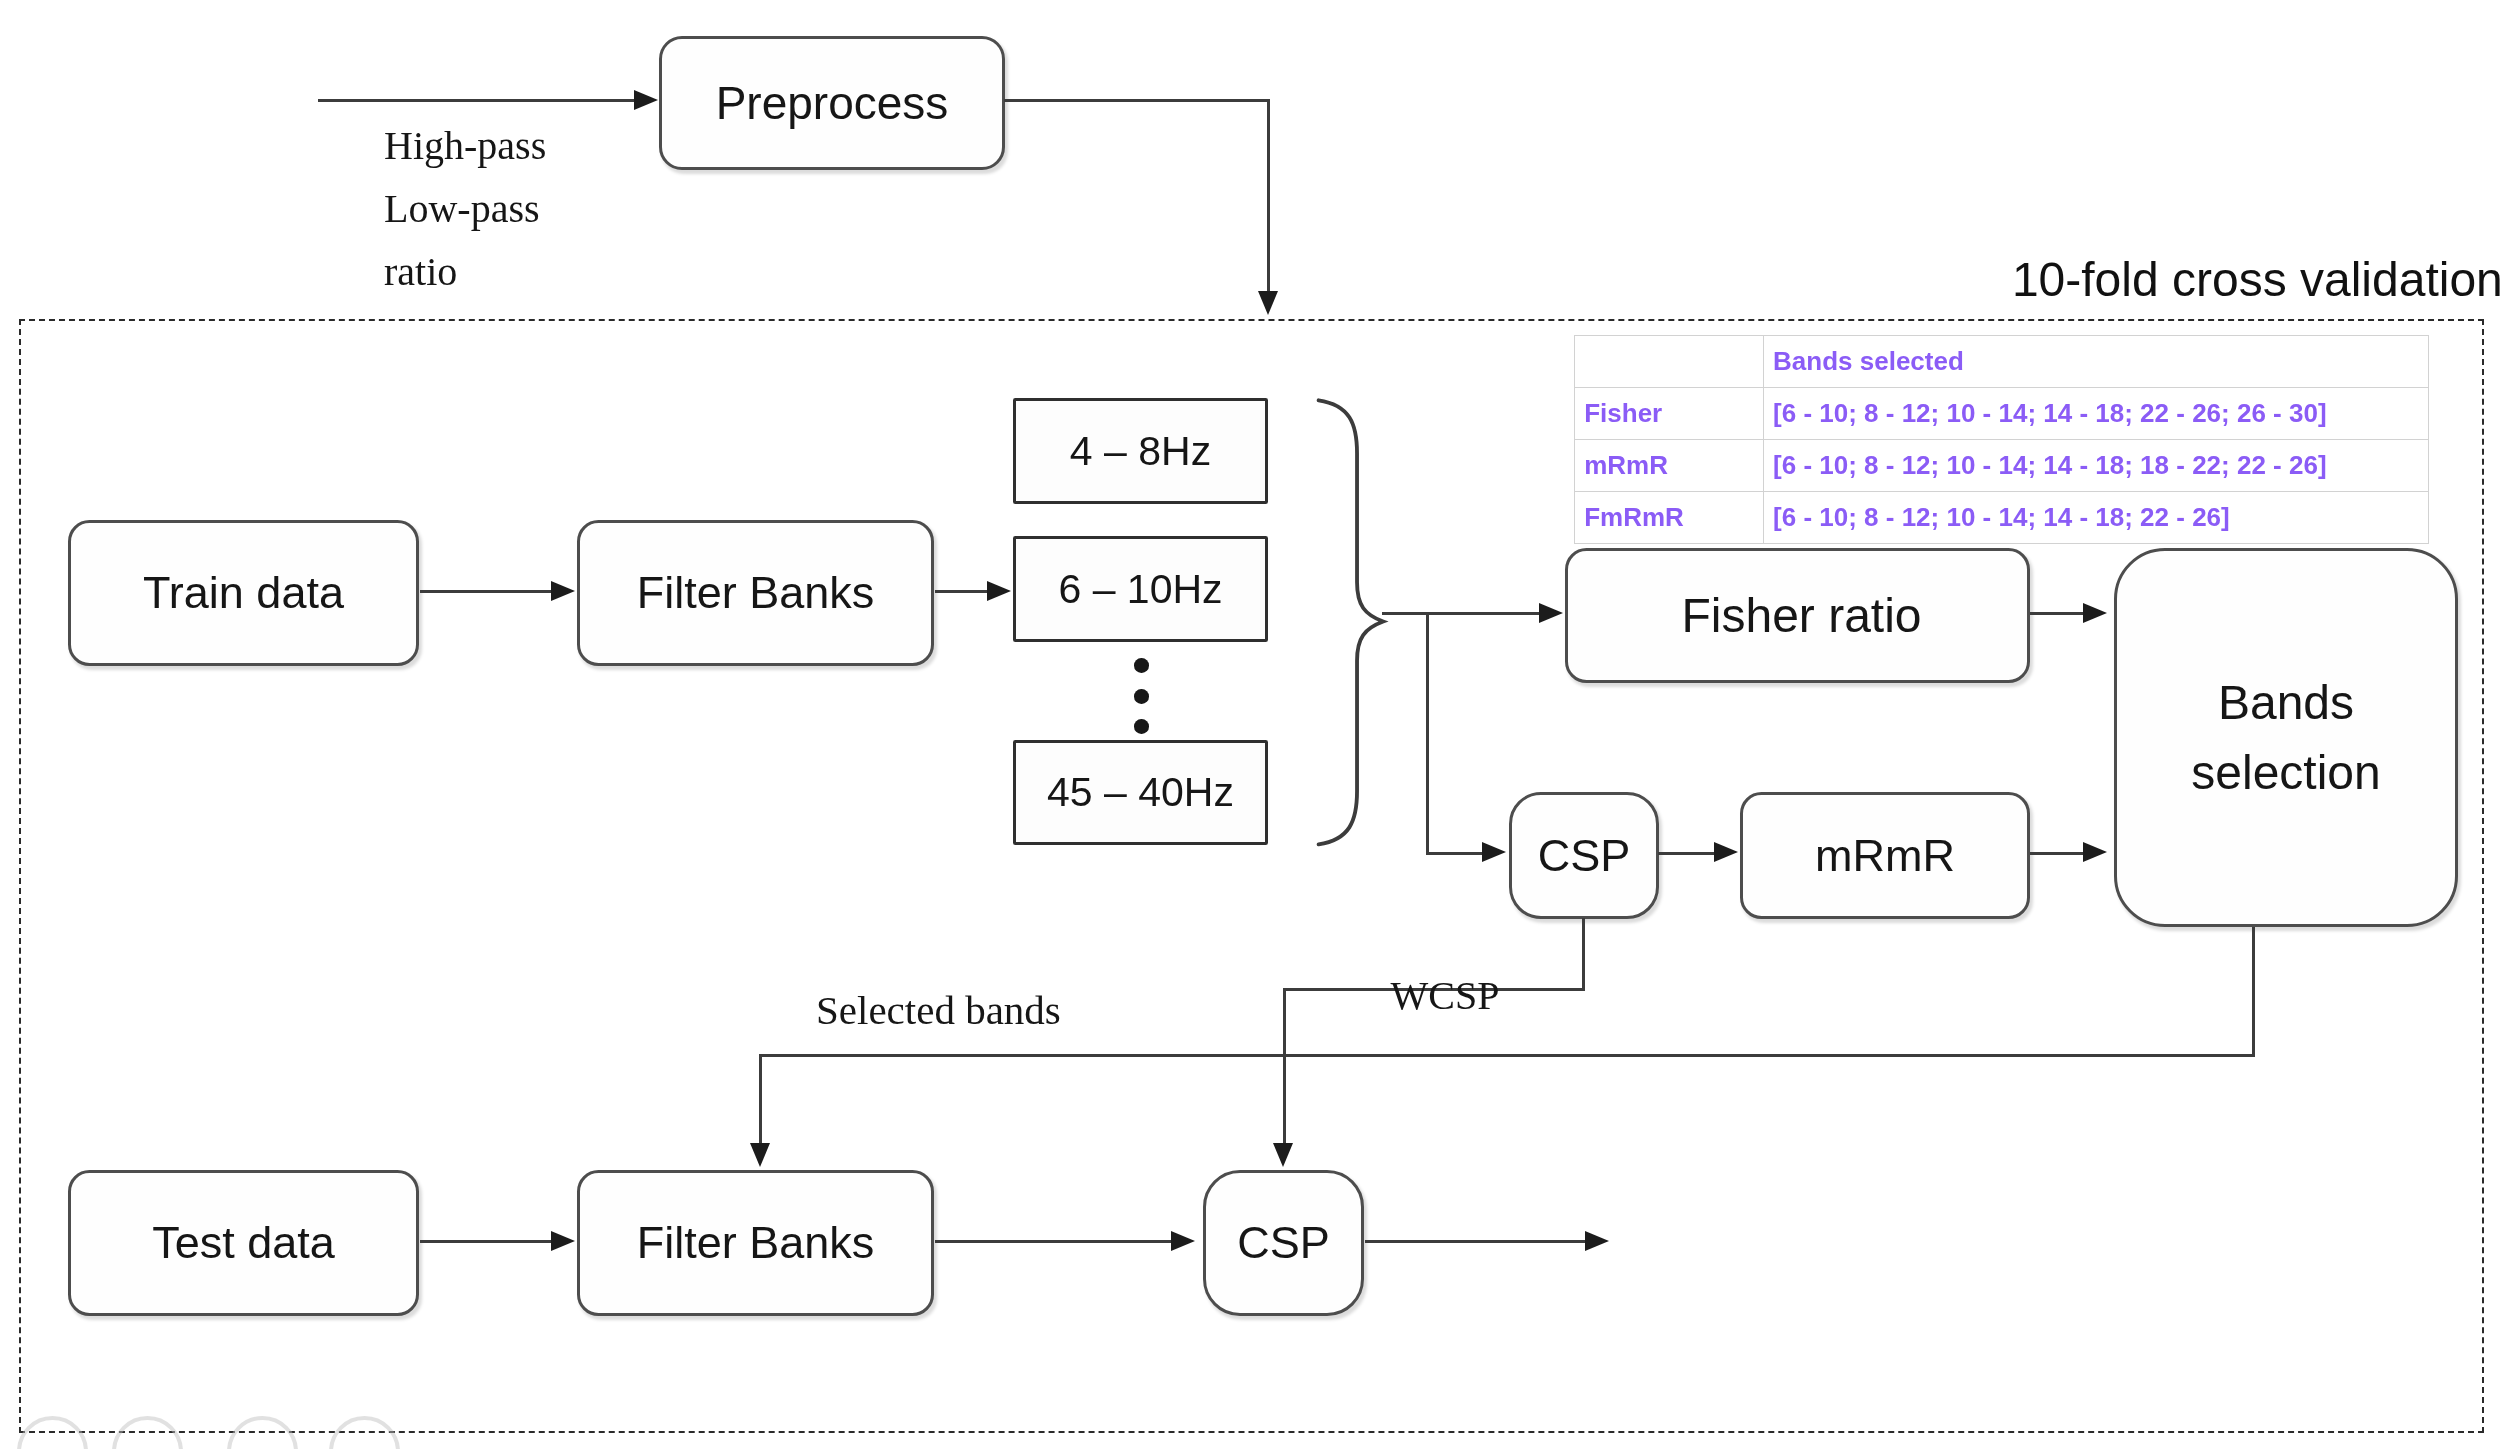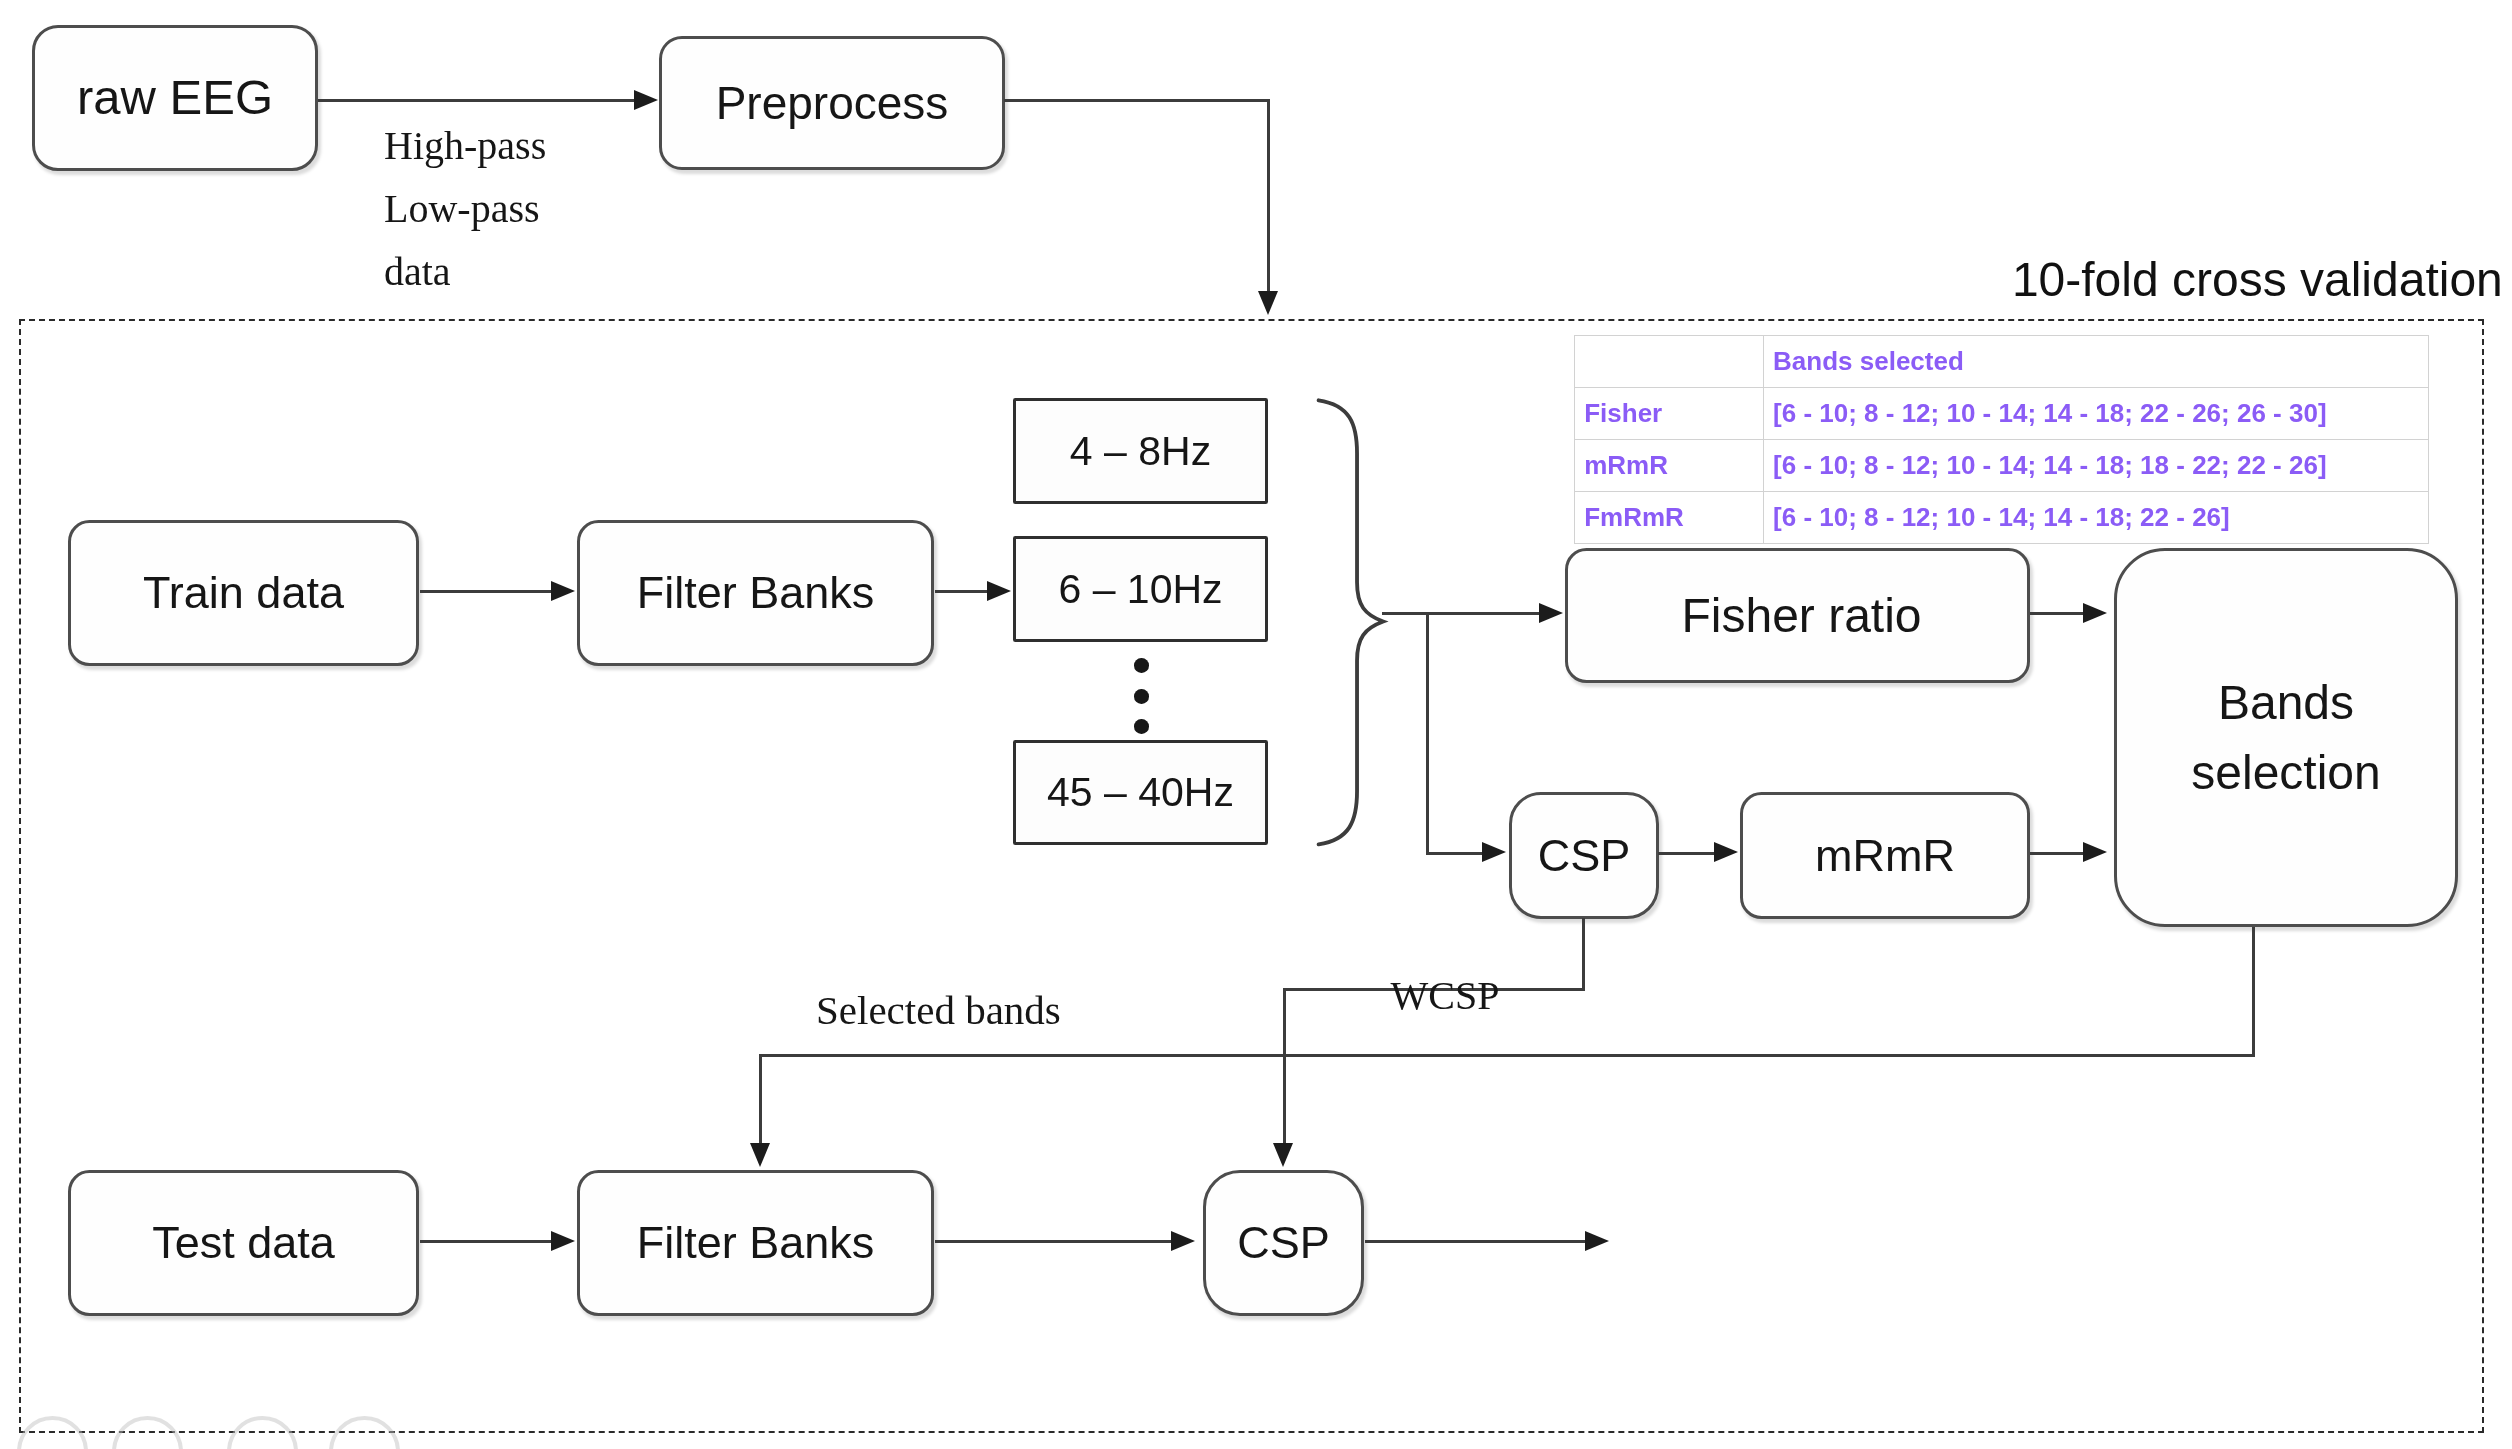--- a/index.html
+++ b/index.html
@@ -73,35 +73,32 @@
 </style>
 </head>
 <body>
 
 <div id="canvas">
 
   <div class="dashed-region"></div>
 
   <div class="title" style="top:252px;right:9.2px;">10-fold cross validation</div>
 
-  <div class="box" style="left:32px;top:24.6px;width:286px;height:146px;border-radius:26px;font-size:49px;">
-    <span>raw EEG</span>
-  </div>
 
   <div class="box" style="left:659px;top:36px;width:346px;height:134px;border-radius:23px;font-size:46px;">
     <span>Preprocess</span>
   </div>
 
   <div class="hl" style="left:318px;top:99px;width:317px;"></div>
   <div class="ah-r" style="left:634px;top:90px;"></div>
 
   <div class="lbl" style="left:384px;top:114px;line-height:63px;">
     <div>High-pass</div>
     <div>Low-pass</div>
-    <div>data</div>
+    <div>ratio</div>
   </div>
 
   <div class="hl" style="left:1004px;top:99px;width:266px;"></div>
   <div class="vl" style="left:1267px;top:99px;height:194px;"></div>
   <div class="ah-d" style="left:1258px;top:291px;"></div>
 
   <table class="bands-table">
     <tbody>
         <tr>
       <th class="c1"></th>

